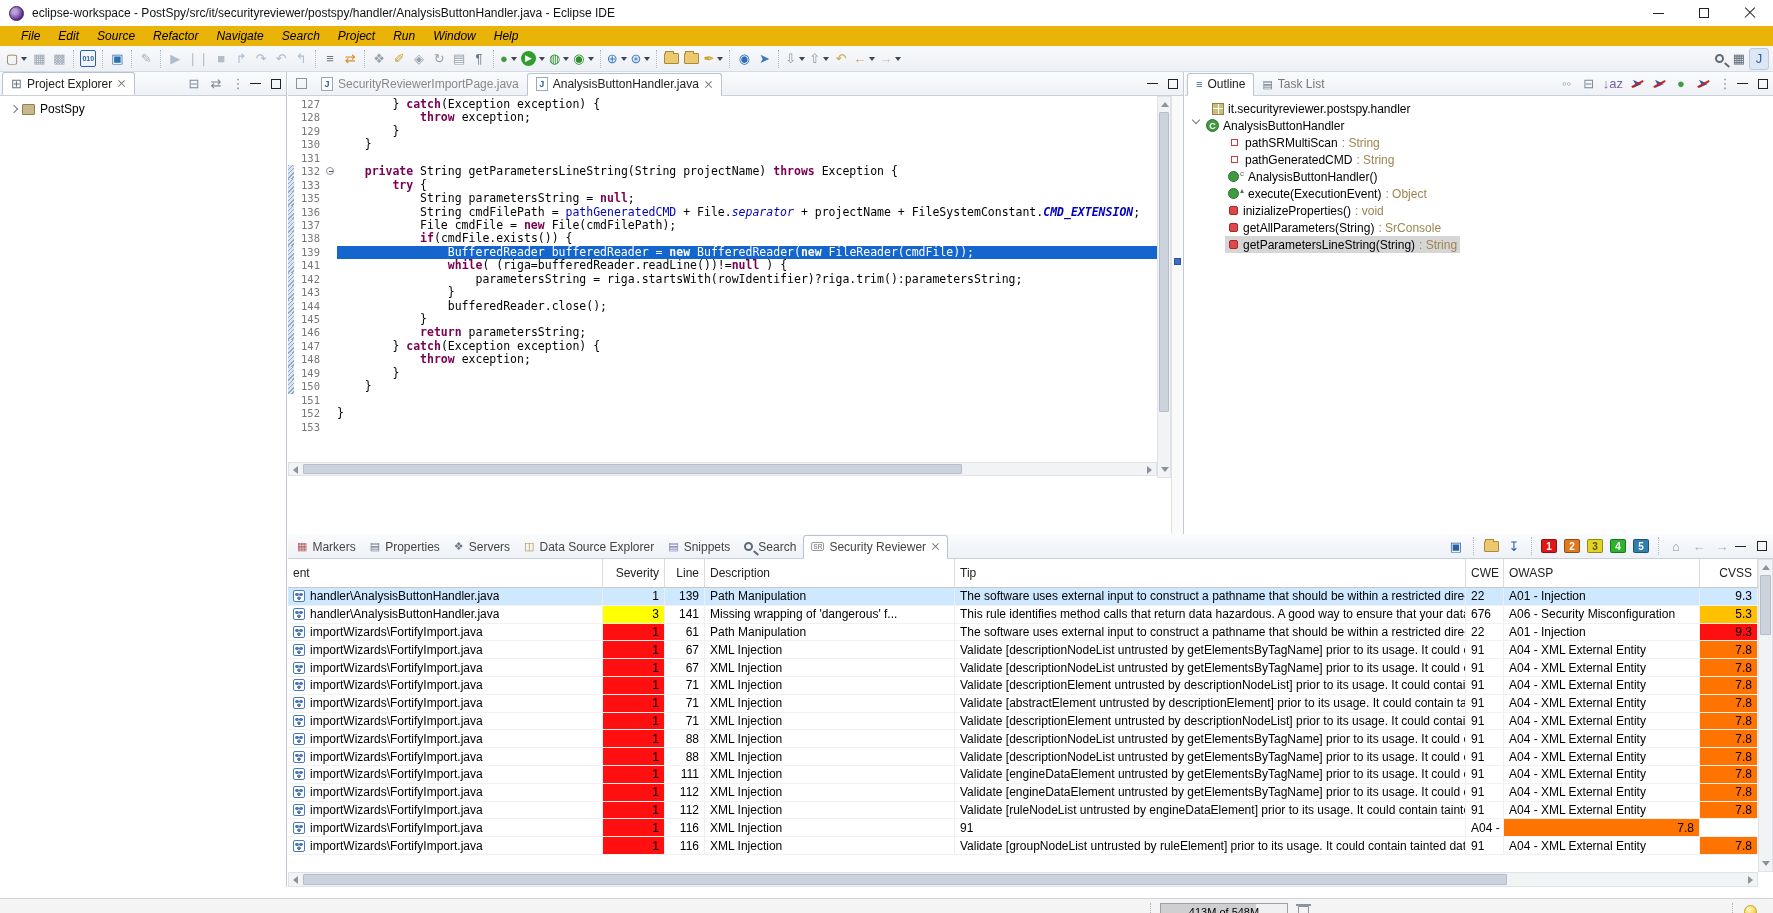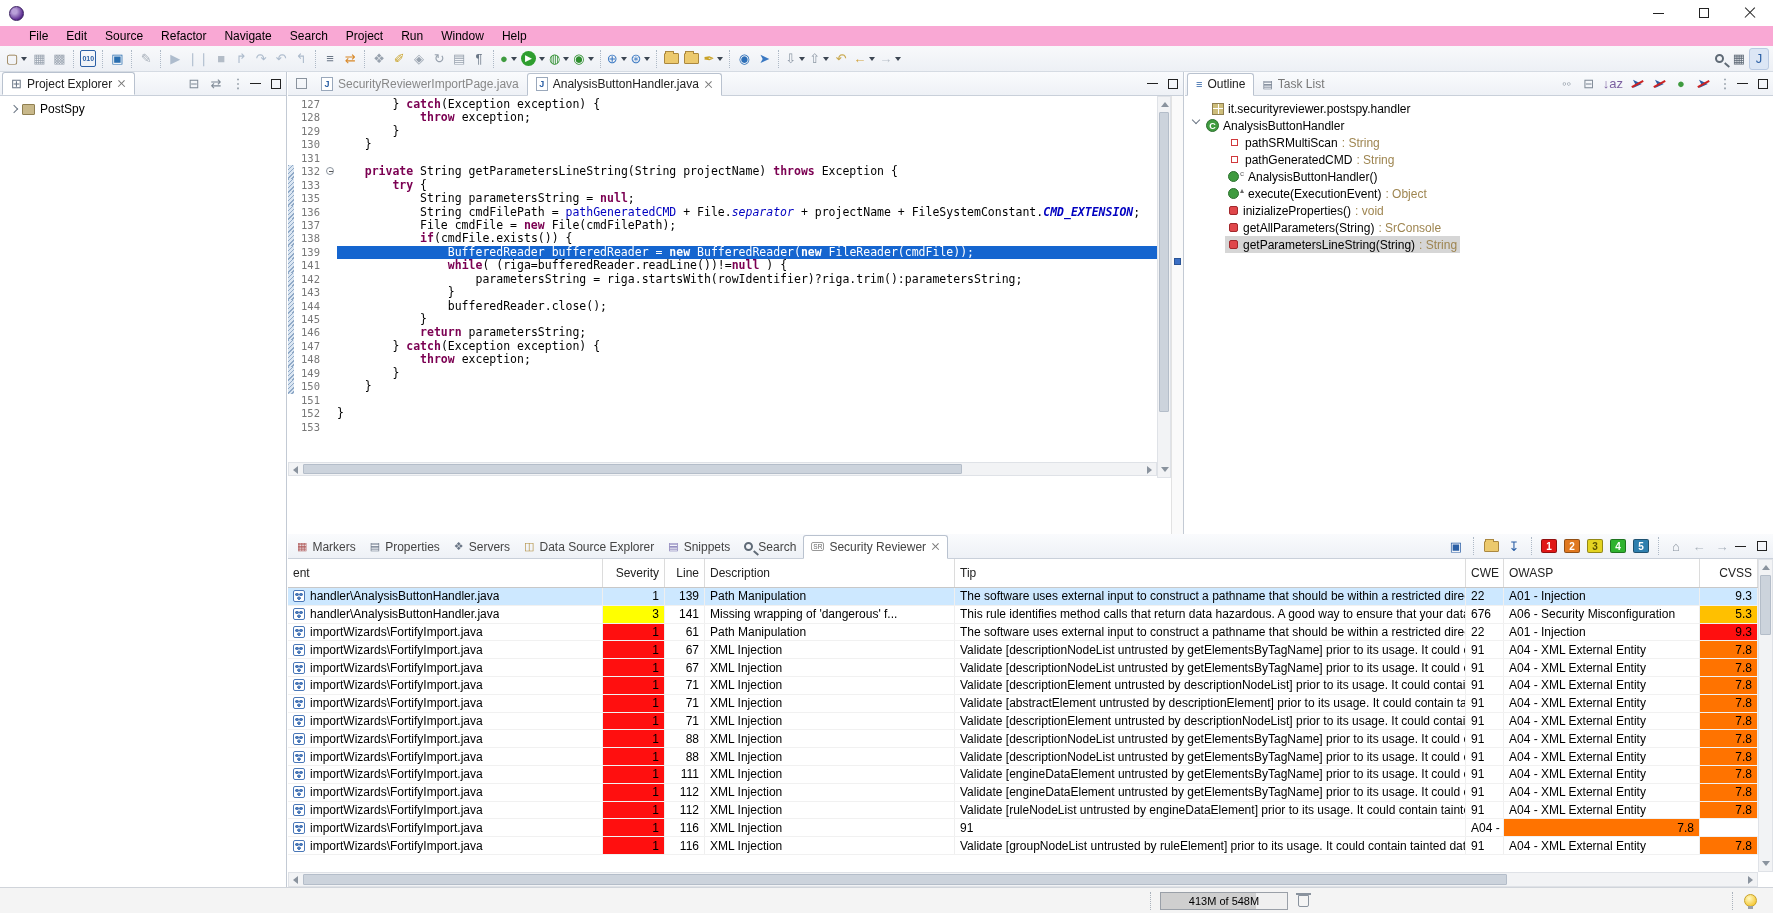--- a/index.html
+++ b/index.html
@@ -13,21 +13,21 @@
   .win-title { font-size:12px; color:#111; }
   .win-controls { margin-left:auto; display:flex; height:26px; }
   .win-btn { width:46px; height:26px; display:flex; align-items:center; justify-content:center; }
   .sh-winmin { width:11px; height:1px; background:#222; display:inline-block; }
   .sh-winmax { width:10px; height:10px; border:1px solid #222; display:inline-block; }
   .sh-winclose { position:relative; width:12px; height:12px; display:inline-block; }
   .sh-winclose::before,.sh-winclose::after { content:""; position:absolute; left:-1px; top:5px; width:14px; height:1.4px; background:#222; }
   .sh-winclose::before { transform:rotate(45deg);} .sh-winclose::after { transform:rotate(-45deg);}
 
   
-  .menubar { position:absolute; top:26px; left:0; right:0; height:20px; background:#f9a8d4; display:flex; align-items:center; padding-left:20px; }
+  .menubar { position:absolute; top:26px; left:0; right:0; height:20px; background:#eab308; display:flex; align-items:center; padding-left:12px;font-style:italic; }
   .menu-item { padding:0 9px; height:20px; line-height:20px; }
 
   
   .toolbar { position:absolute; top:46px; left:0; right:0; height:26px;
     background:linear-gradient(#f8f9fb,#edf0f5); border-bottom:1px solid #d5dbe3; display:flex; align-items:center; padding:0 4px; }
   .tb-btn { height:22px; min-width:20px; display:inline-flex; align-items:center; justify-content:center; padding:0 2px; border-radius:3px; position:relative; }
   .tb-btn.pressed { background:#dce6f5; border:1px solid #b9c9e2; }
   .glyph { font-size:13px; line-height:13px; display:inline-block; position:relative; }
   .glyph.boxed { font-size:7px; font-weight:bold; border:1px solid #2b5fa5; padding:1px 1px; border-radius:2px; }
   .glyph.round { width:15px; height:15px; border-radius:50%; font-size:9px; line-height:15px; text-align:center; }
@@ -136,36 +136,37 @@
     background:radial-gradient(circle at 30% 35%, #4a78b8 0 1.5px, transparent 2px),
                radial-gradient(circle at 70% 35%, #4a78b8 0 1.5px, transparent 2px),
                radial-gradient(circle at 50% 72%, #4a78b8 0 1.5px, transparent 2px), #fff; }
   .ftext { overflow:hidden; text-overflow:ellipsis; }
   .bt-vscroll { right:0; top:25px; bottom:15px; width:15px; }
   .bt-vthumb { left:1px; right:1px; top:15px; height:60px; }
   .bt-hscroll { left:0; right:15px; bottom:0; height:15px; }
   .bt-hthumb { top:1px; bottom:1px; left:14px; width:82%; }
 
   
-  .statusbar { position:absolute; left:0; right:0; bottom:0; height:26px; background:#f4f4f4; border-top:1px solid #d0d4da; }
+  .statusbar { position:absolute; left:0; right:0; bottom:0; height:15px; background:#f4f4f4; border-top:1px solid #d0d4da; }
   .mem { position:absolute; left:1160px; top:4px; width:128px; height:18px; border:1px solid #9aa0a8; background:#f0f0f0; overflow:hidden; }
   .mem-fill { position:absolute; left:0; top:0; bottom:0; width:75%; background:#cfcfcf; }
   .mem-text { position:absolute; inset:0; display:flex; align-items:center; justify-content:center; font-size:11px; }
   .trash { position:absolute; left:1298px; top:7px; width:11px; height:12px; border:1px solid #8a939e; border-radius:0 0 2px 2px; }
   .trash::before { content:""; position:absolute; left:-3px; top:-3px; width:15px; height:2px; background:#8a939e; }
   .sb-dots { position:absolute; top:4px; height:18px; border-left:1px dotted #aab2bc; }
   .bulb { position:absolute; right:16px; top:6px; width:13px; height:13px; border-radius:50%;
     background:radial-gradient(circle at 38% 32%, #fff9c4, #f5c93a 75%); border:1px solid #c9a227; }
   .bulb::after { content:""; position:absolute; left:3px; bottom:-3px; width:5px; height:3px; background:#9aa0a8; }
 </style>
 </head>
 <body>
 
 <div class="titlebar">
   <span class="app-icon"></span>
+  <span class="win-title">eclipse-workspace - PostSpy/src/it/securityreviewer/postspy/handler/AnalysisButtonHandler.java - Eclipse IDE</span>
   <div class="win-controls">
     <span class="win-btn">
         <span class="sh-winmin"></span>
       </span>
     <span class="win-btn">
         <span class="sh-winmax"></span>
       </span>
     <span class="win-btn">
         <span class="sh-winclose"></span>
       </span>

